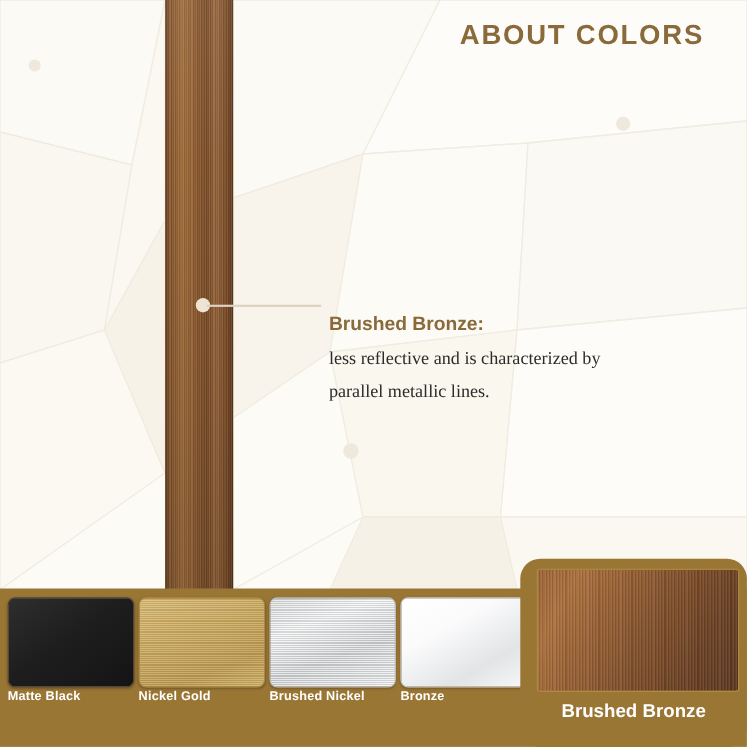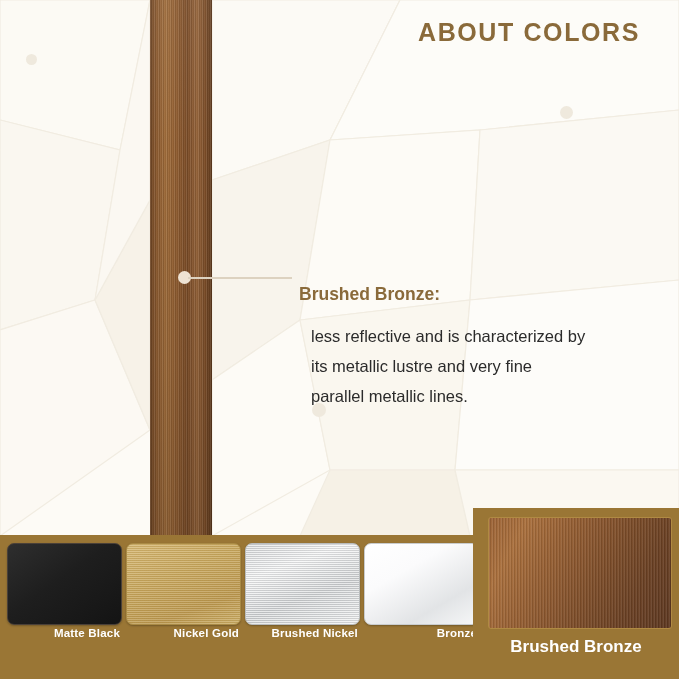--- a/index.html
+++ b/index.html
@@ -111,21 +111,22 @@
     font-size: 17.5px;
     font-weight: bold;
     color: #8a6a3a;
     line-height: 30px;
     margin: 16px 0 2px 0;
   }
   .desc-body {
     font-size: 16.5px;
     color: #2b2b2b;
     line-height: 30px;
-    margin: 12px;
+    margin: 0;
+    font-family: Liberation Serif, serif;
   }
   .desc-body span { display: block; }
 
   
   .swatch-bar {
     position: absolute;
     left: 0;
     top: 535px;
     width: 679px;
     height: 144px;
@@ -136,21 +137,21 @@
     top: 8px;
     width: 113px;
     height: 80px;
     border-radius: 7px;
     box-shadow: 0 1px 2px rgba(0,0,0,0.25);
   }
   .swatch-label {
     position: absolute;
     top: 92px;
     width: 113px;
-    text-align: right;
+    text-align: left;
     font-size: 11.5px;
     font-weight: bold;
     color: #ffffff;
     letter-spacing: 0.2px;
     white-space: nowrap;
   }
 
   .sw-0 { left: 7px; }
   .sw-1 { left: 126px; }
   .sw-2 { left: 245px; }
@@ -188,20 +189,21 @@
   }
 
   
   .bronze-callout {
     position: absolute;
     left: 473px;
     top: 508px;
     width: 206px;
     height: 171px;
     background: #9a7635;
+    border-radius: 18px;
   }
   .bronze-swatch {
     position: absolute;
     left: 15px;
     top: 9px;
     width: 182px;
     height: 110px;
     border: 1px solid #b08a43;
     border-radius: 3px;
     background:
@@ -266,21 +268,20 @@
 
   <div class="page-title">ABOUT COLORS</div>
 
   <div class="leader-dot"></div>
   <div class="leader-line"></div>
 
   <div class="desc">
     <p class="desc-heading">Brushed Bronze:</p>
     <p class="desc-body">
       <span>less reflective and is characterized by</span>
-      <span>its metallic lustre and very fine</span>
       <span>parallel metallic lines.</span>
     </p>
   </div>
 
   <div class="swatch-bar">
 
     <div class="swatch sw-0 fill-matte-black"></div>
     <div class="swatch-label sw-0">Matte Black</div>
 
     <div class="swatch sw-1 fill-brushed-gold"></div>

